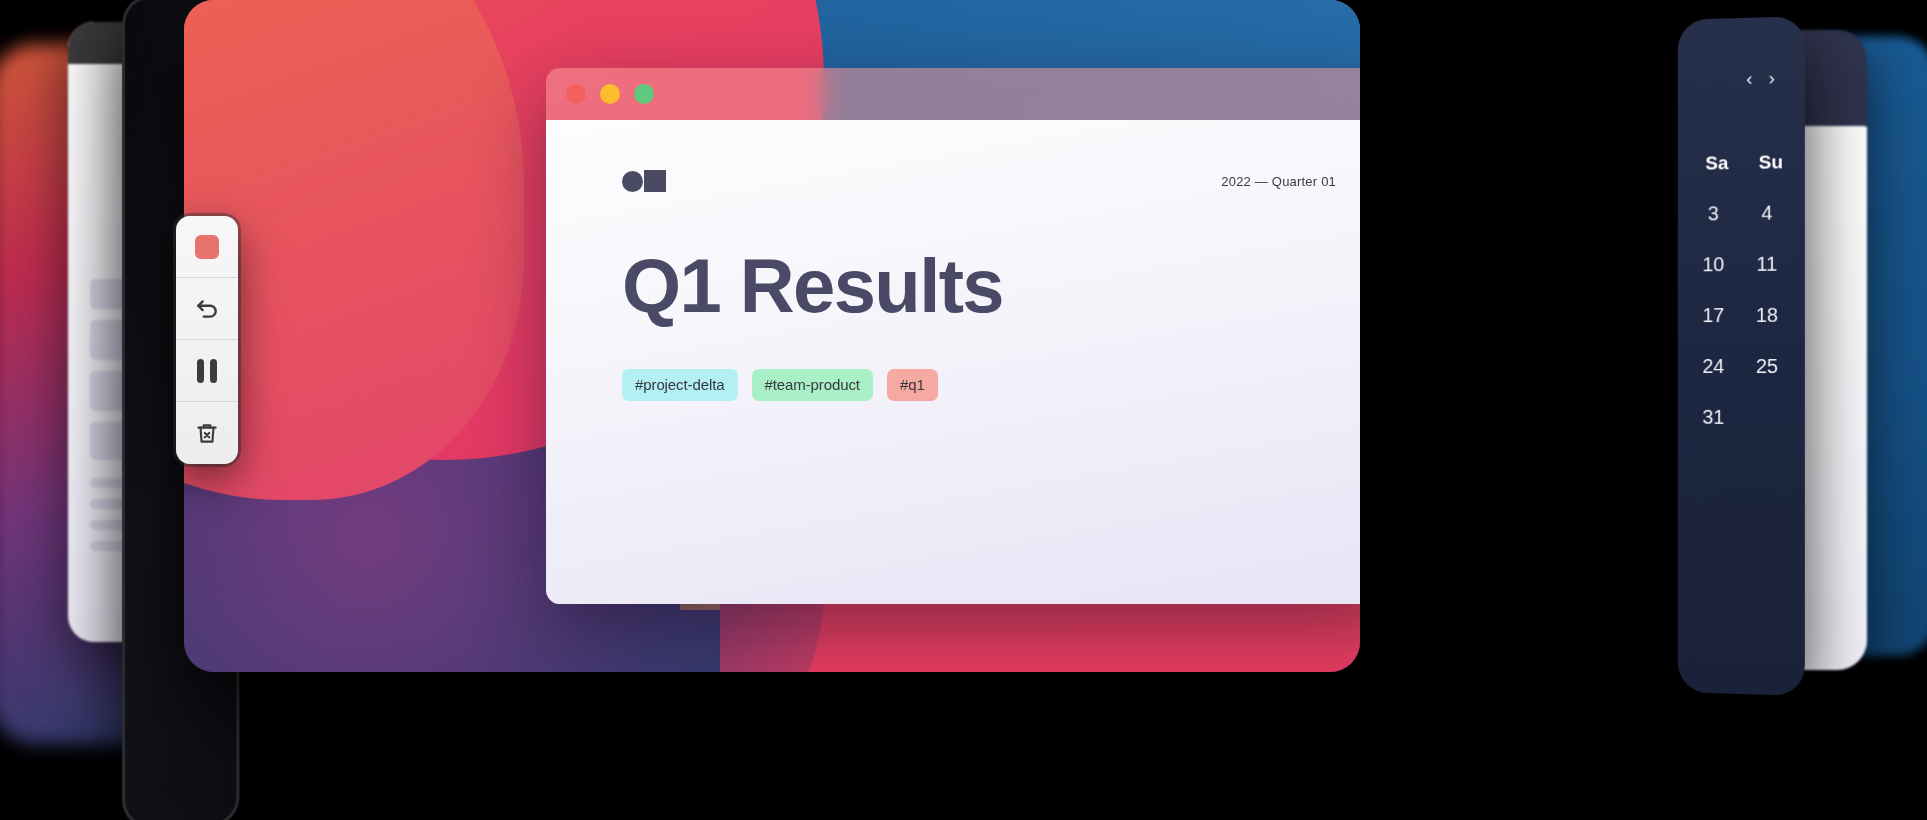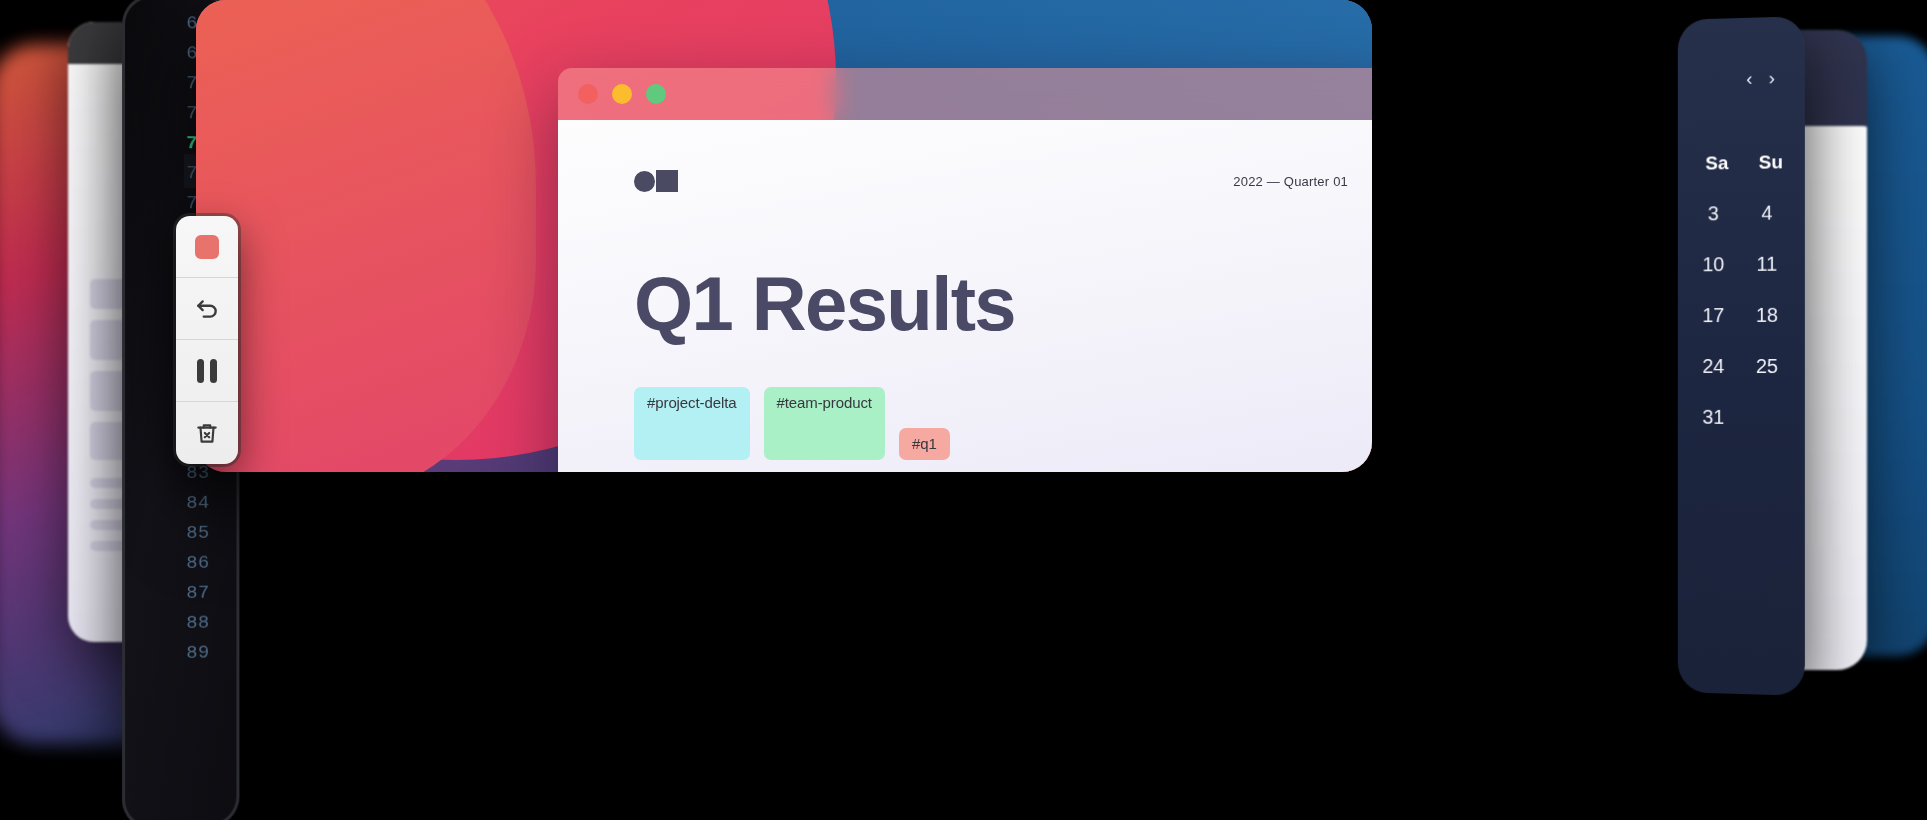--- a/index.html
+++ b/index.html
@@ -180,24 +180,24 @@
     position: absolute;
     left: 10px; top: 96px; right: -4px; bottom: 0;
     background: linear-gradient(180deg, #ffffff 0%, #f3f2f9 100%);
     border-radius: 8px 8px 0 0;
   }
 
   
 
   #desktop {
     position: absolute;
-    left: 196px;
+    left: 184px;
     top: 0px;
     width: 1176px;
-    height: 472px;
+    height: 672px;
     border-radius: 30px;
     overflow: hidden;
     box-shadow: 0 30px 90px rgba(0,0,0,.75);
   }
   #wallpaper {
     position: absolute;
     inset: 0;
     background:
       linear-gradient(175deg,
         #5f3f8e 0%,
@@ -309,21 +309,21 @@
     width: 22px; height: 22px;
     background: #4a4a63;
     margin-left: 1px;
   }
   #slide-period {
     font-size: 13px;
     color: #3a3a46;
     letter-spacing: .2px;
   }
   #slide-title {
-    margin-top: 74px;
+    margin-top: 56px;
     font-size: 76px;
     line-height: .99;
     font-weight: bold;
     color: #4a4a67;
     letter-spacing: -1.6px;
     max-width: 460px;
   }
   #tag-list {
     display: flex;
     gap: 14px;
@@ -487,21 +487,21 @@
           <div id="slide-period">2022 — Quarter 01</div>
         </div>
 
         <h1 id="slide-title">
           <span>Q1 Results</span><br>
         </h1>
 
         <div id="tag-list">
             <span class="tag" style="background: rgb(179, 240, 243);">#project-delta</span>
             <span class="tag" style="background: rgb(169, 240, 198);">#team-product</span>
-            <span class="tag" style="background: rgb(245, 169, 160); margin-top: 41px;">#q1</span>
+            <span class="tag" style="background: rgb(245, 169, 160);">#q1</span>
           </div>
       </div>
     </div>
   </div>
 
   <div id="recorder-toolbar">
     <div class="rec-btn">
       <span id="rec-stop-glyph"></span>
     </div>
     <div class="rec-btn">

